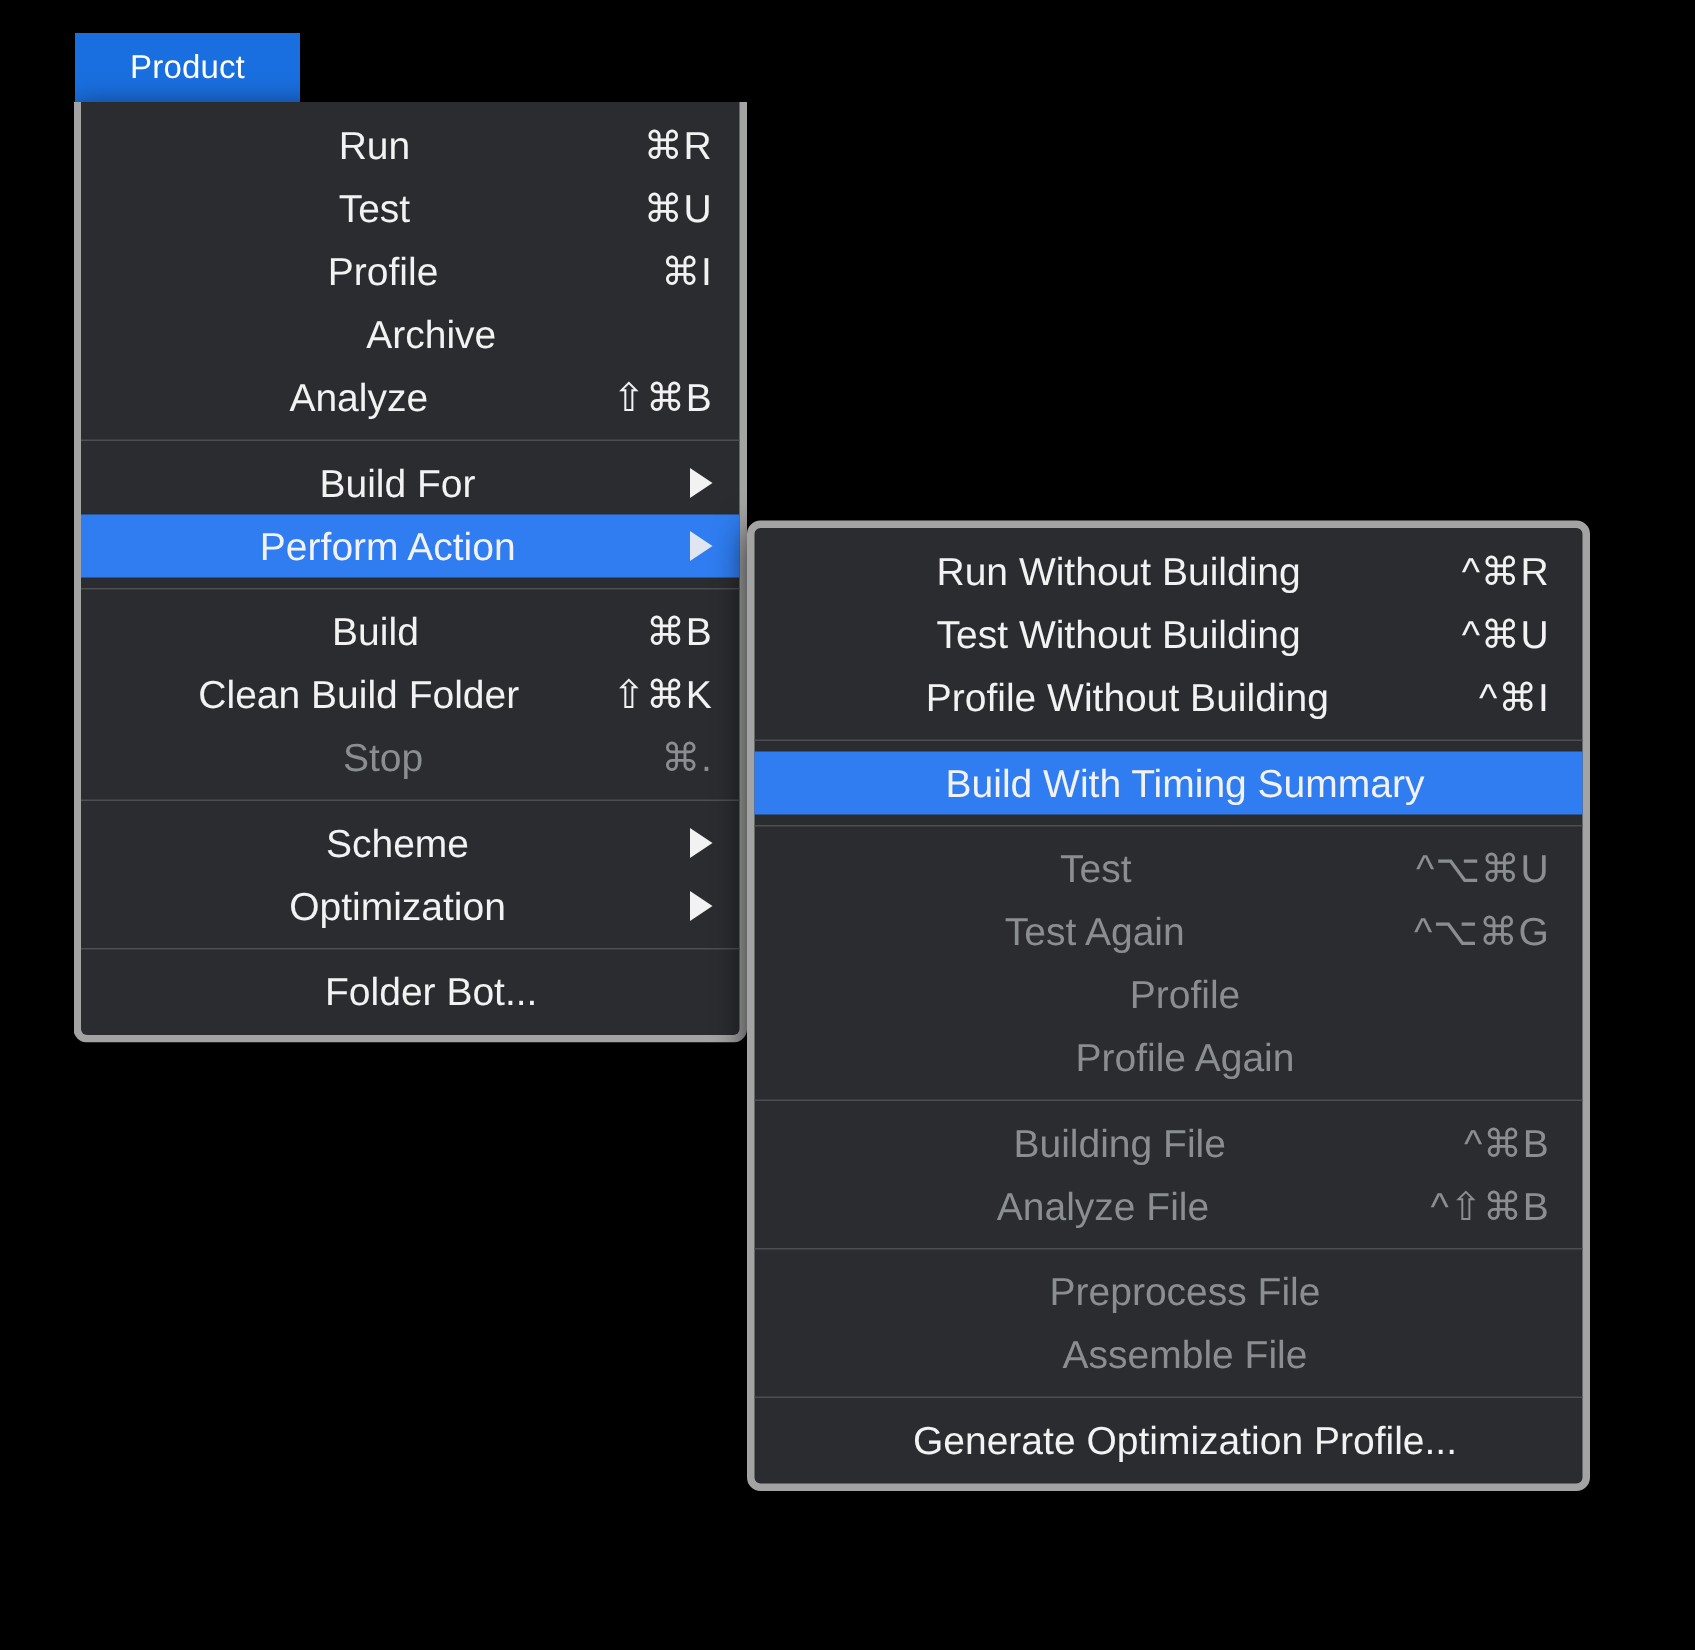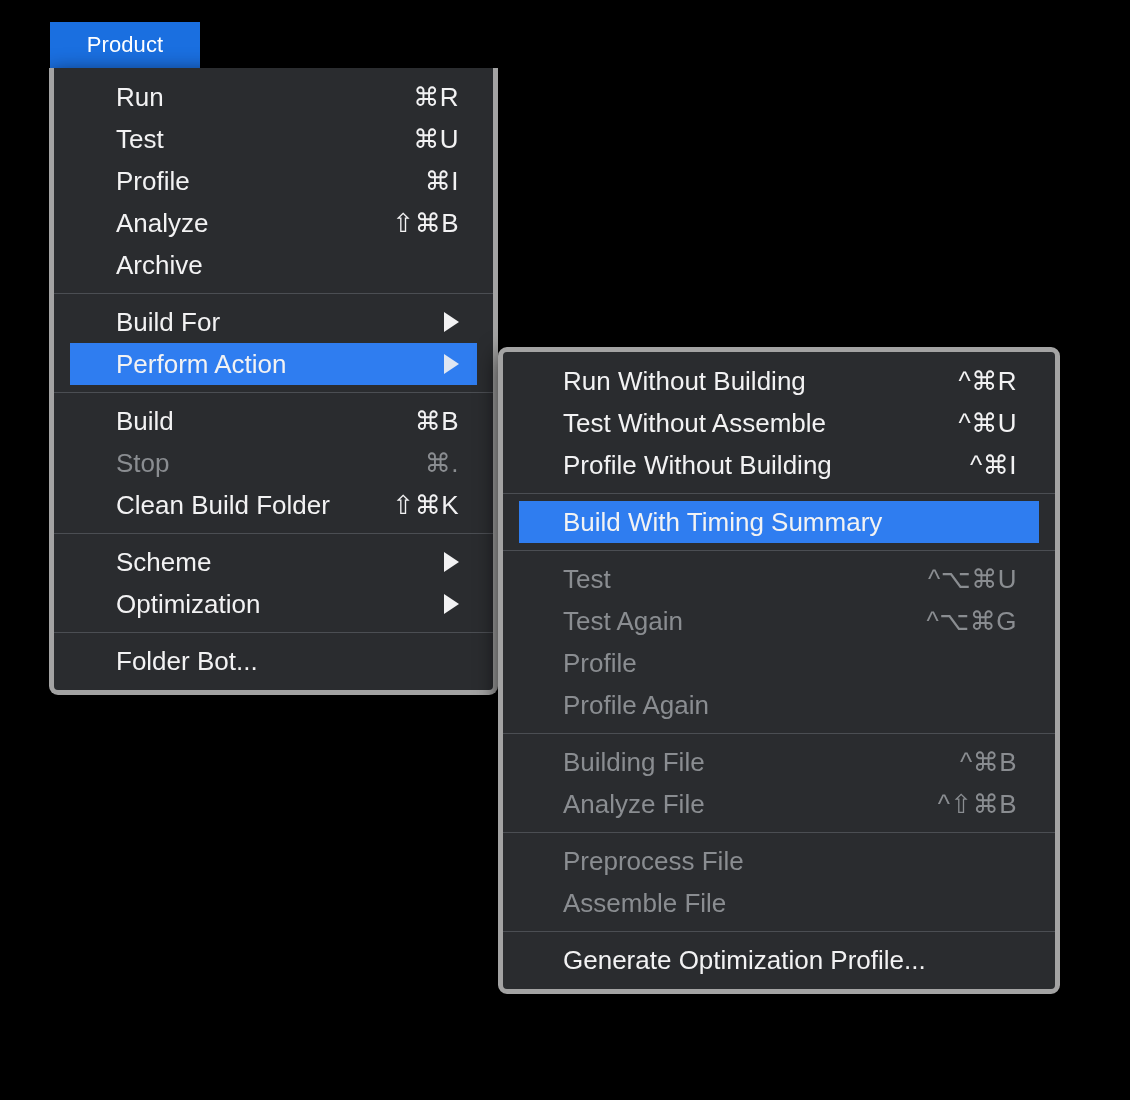--- a/index.html
+++ b/index.html
@@ -56,21 +56,22 @@
     border-top: none;
   }
   #menu-perform-action {
     left: 498px;
     top: 347px;
     width: 562px;
     border-radius: 9px;
   }
 
   .menu-section {
-    padding: 2px 16px;
+    padding: 2px 0;
+    text-align: center;
   }
 
   .separator {
     height: 1px;
     background: #4b4e53;
     margin: 5px 0;
     border: none;
   }
 
   .menu-row {
@@ -142,52 +143,52 @@
         </div>
         <div class="menu-row">
           <span class="row-label">Test</span>
           <span class="row-shortcut">⌘U</span>
         </div>
         <div class="menu-row">
           <span class="row-label">Profile</span>
           <span class="row-shortcut">⌘I</span>
         </div>
         <div class="menu-row">
+          <span class="row-label">Archive</span>
+        </div>
+        <div class="menu-row">
           <span class="row-label">Analyze</span>
           <span class="row-shortcut">⇧⌘B</span>
         </div>
-        <div class="menu-row">
-          <span class="row-label">Archive</span>
-        </div>
       </div>
       <div class="separator"></div>
       <div class="menu-section">
         <div class="menu-row">
           <span class="row-label">Build For</span>
           <span class="submenu-arrow"></span>
         </div>
         <div class="menu-row selected">
           <span class="row-label">Perform Action</span>
           <span class="submenu-arrow"></span>
         </div>
       </div>
       <div class="separator"></div>
       <div class="menu-section">
         <div class="menu-row">
           <span class="row-label">Build</span>
           <span class="row-shortcut">⌘B</span>
         </div>
+        <div class="menu-row">
+          <span class="row-label">Clean Build Folder</span>
+          <span class="row-shortcut">⇧⌘K</span>
+        </div>
         <div class="menu-row disabled">
           <span class="row-label">Stop</span>
           <span class="row-shortcut">⌘.</span>
         </div>
-        <div class="menu-row">
-          <span class="row-label">Clean Build Folder</span>
-          <span class="row-shortcut">⇧⌘K</span>
-        </div>
       </div>
       <div class="separator"></div>
       <div class="menu-section">
         <div class="menu-row">
           <span class="row-label">Scheme</span>
           <span class="submenu-arrow"></span>
         </div>
         <div class="menu-row">
           <span class="row-label">Optimization</span>
           <span class="submenu-arrow"></span>
@@ -201,21 +202,21 @@
       </div>
     </div>
 
   <div class="menu-panel" id="menu-perform-action">
       <div class="menu-section">
         <div class="menu-row">
           <span class="row-label">Run Without Building</span>
           <span class="row-shortcut">^⌘R</span>
         </div>
         <div class="menu-row">
-          <span class="row-label">Test Without Assemble</span>
+          <span class="row-label">Test Without Building</span>
           <span class="row-shortcut">^⌘U</span>
         </div>
         <div class="menu-row">
           <span class="row-label">Profile Without Building</span>
           <span class="row-shortcut">^⌘I</span>
         </div>
       </div>
       <div class="separator"></div>
       <div class="menu-section">
         <div class="menu-row selected">

